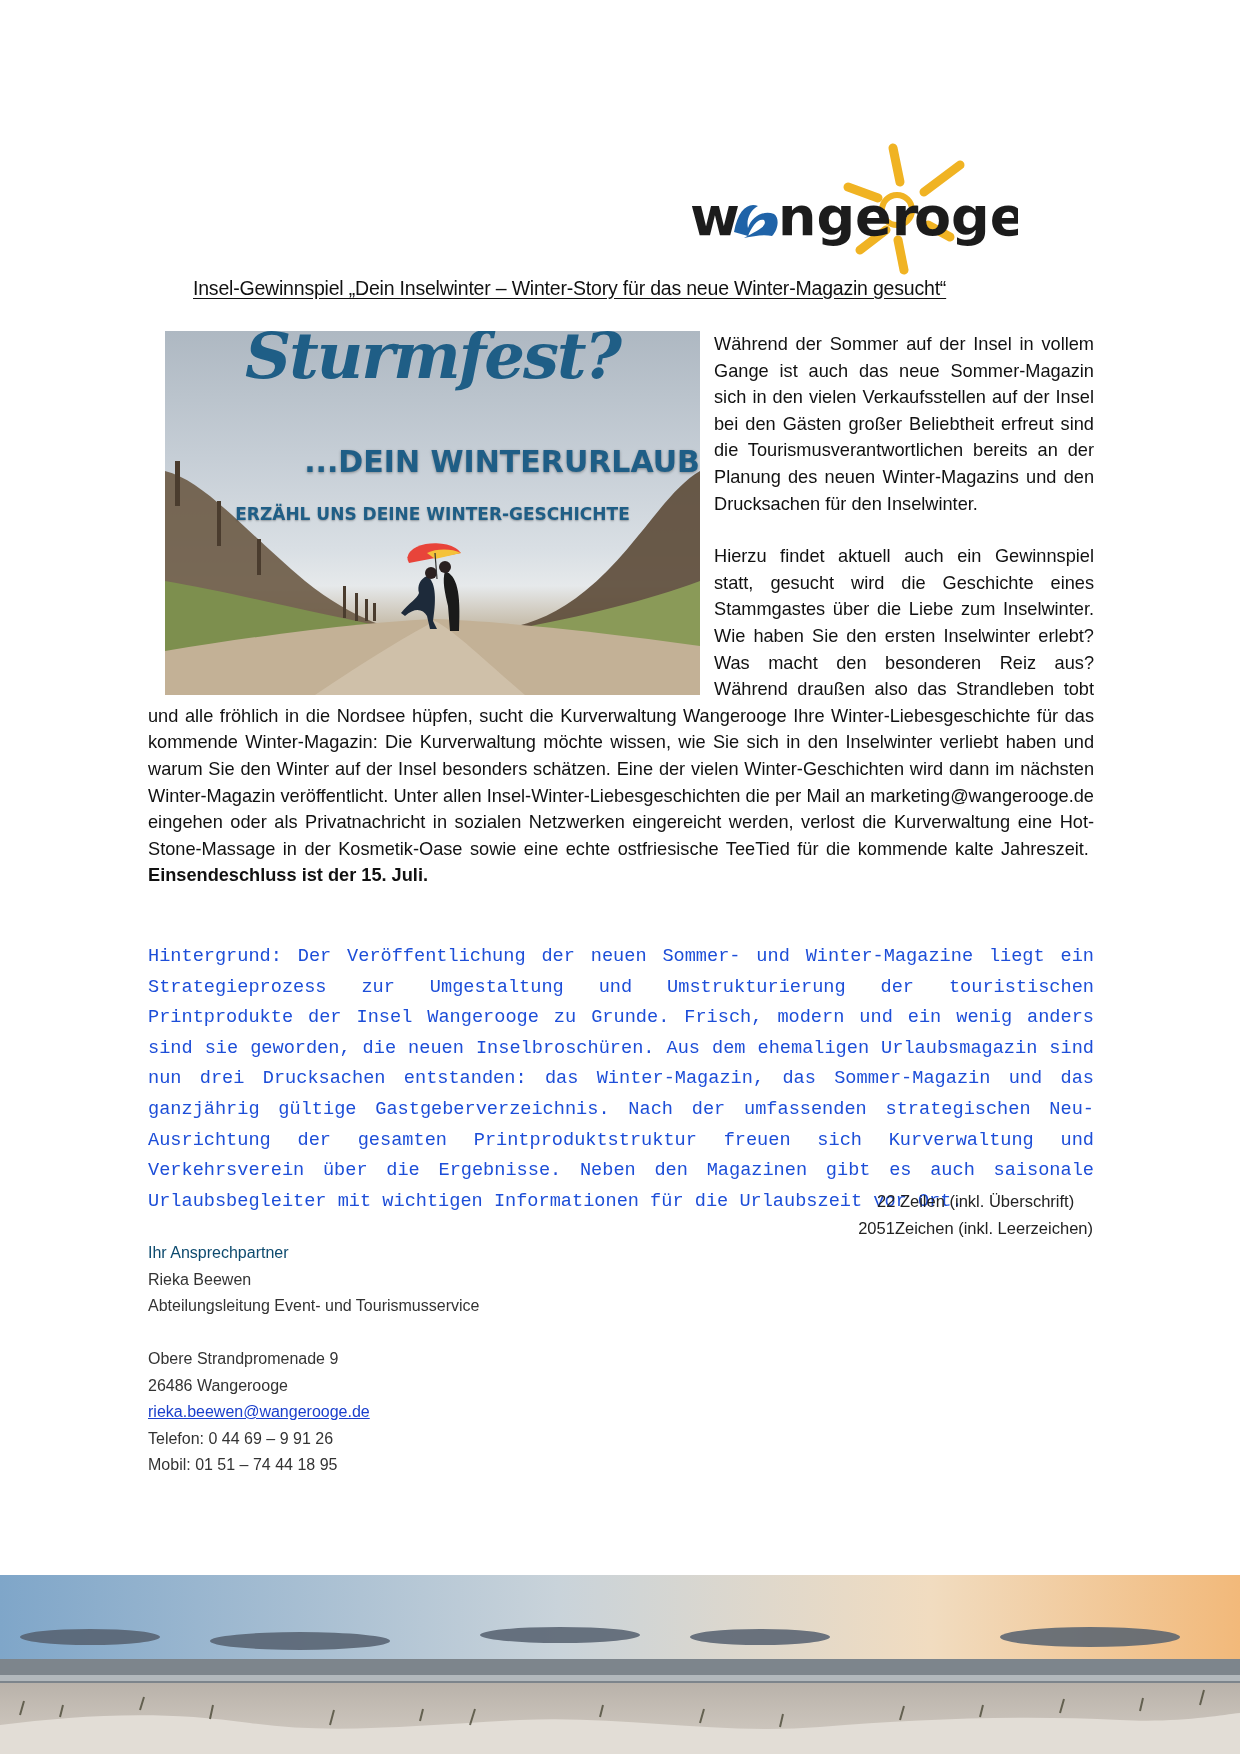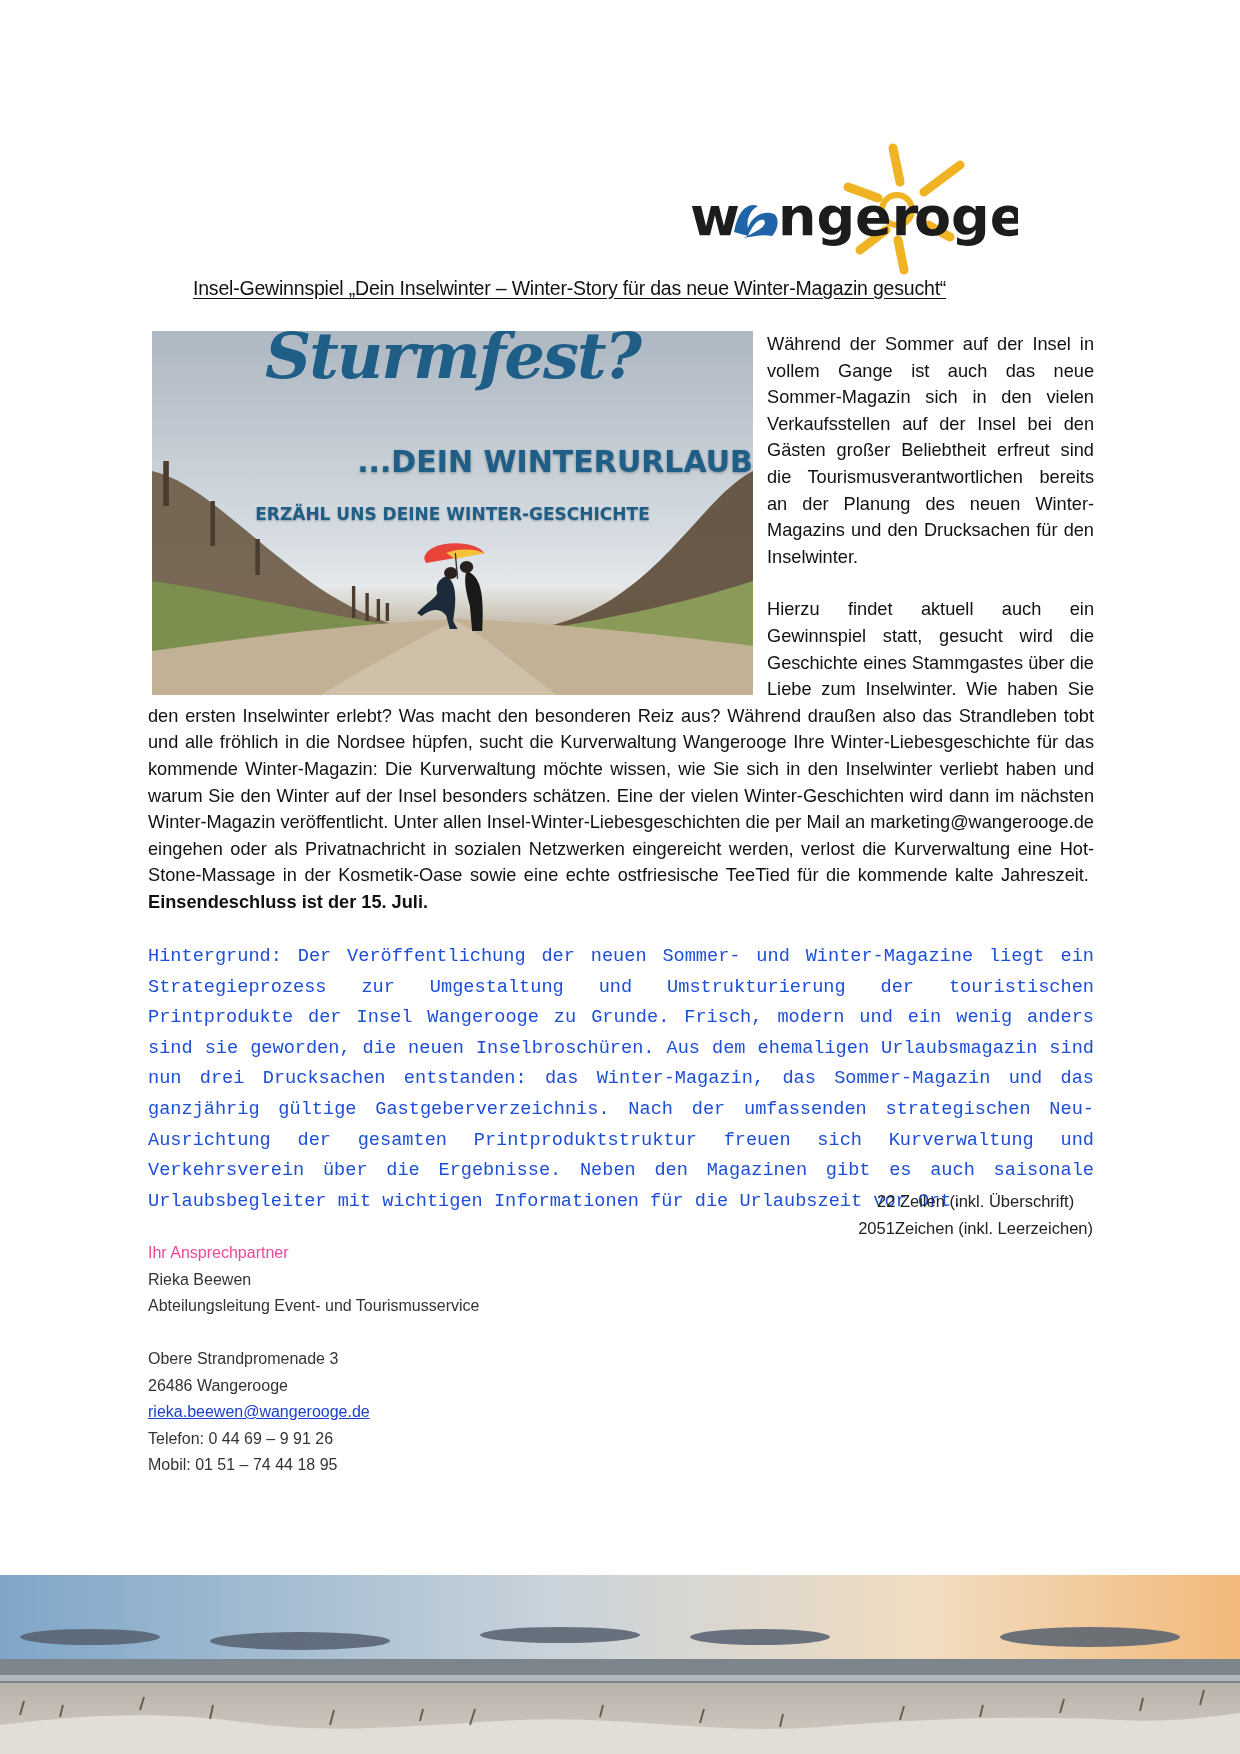--- a/index.html
+++ b/index.html
@@ -18,21 +18,21 @@
     text-decoration: underline; text-underline-offset: 3px; color: #111;
     letter-spacing: -0.2px; white-space: nowrap; margin-left: 45px;
   }
 
   .content {
     position: absolute; left: 148px; top: 331px; width: 946px;
     font-family: "Liberation Sans", sans-serif; font-size: 18.2px;
     line-height: 26.6px; text-align: justify; color: #111;
   }
   .photo {
-    float: left; width: 601px; height: 364px; margin: 0 14px 6px 4px;
+    float: left; width: 535px; height: 364px; margin: 0 14px 6px 17px;
     position: relative; overflow: hidden;
     background: linear-gradient(180deg, #aeb8c2 0%, #c6ced6 35%, #d9dfe4 60%, #e6e9eb 70%, #c8bfae 80%, #b8a68c 100%);
   }
   .photo .sky-text-1 {
     position: absolute; left: 0; right: 0; top: 12px; text-align: center;
     font-family: "DejaVu Serif", serif; font-style: italic; font-weight: bold;
     font-size: 64px; color: #1f5e86; letter-spacing: -2px;
   }
   .photo .sky-text-2 {
     position: absolute; left: 0; right: 0; top: 118px; text-align: right;
@@ -57,21 +57,21 @@
 
   .counts {
     position: absolute; right: 147px; top: 1188px; text-align: center;
     font-size: 16.5px; line-height: 26.5px; color: #222;
   }
 
   .contact {
     position: absolute; left: 148px; top: 1240px;
     font-size: 16px; line-height: 26.5px; color: #333;
   }
-  .contact .label { color: #ec4899; }
+  .contact .label { color: #0c4a6e; }
   .contact .gap { height: 26.5px; }
   .contact a { color: #1a3fcc; text-decoration: underline; }
 
   .banner {
     position: absolute; left: 0; top: 1575px; width: 1240px; height: 179px; overflow: hidden;
   }
   .banner svg { width: 100%; height: 100%; display: block; }
 </style>
 </head>
 <body>
@@ -149,21 +149,21 @@
 <div class="counts">
   <div>22 Zeilen (inkl. Überschrift)</div>
   <div>2051Zeichen (inkl. Leerzeichen)</div>
 </div>
 
 <div class="contact">
   <div class="label">Ihr Ansprechpartner</div>
   <div>Rieka Beewen</div>
   <div>Abteilungsleitung Event- und Tourismusservice</div>
   <div class="gap"></div>
-  <div>Obere Strandpromenade 3</div>
+  <div>Obere Strandpromenade 9</div>
   <div>26486 Wangerooge</div>
   <div><a>rieka.beewen@wangerooge.de</a></div>
   <div>Telefon: 0 44 69 – 9 91 26</div>
   <div>Mobil: 01 51 – 74 44 18 95</div>
 </div>
 
 <div class="banner" title="Strand- und Dünenpanorama bei Sonnenuntergang">
   <svg viewBox="0 0 1240 179" preserveAspectRatio="none">
     <defs>
       <linearGradient id="sky" x1="0" y1="0" x2="1" y2="0">

